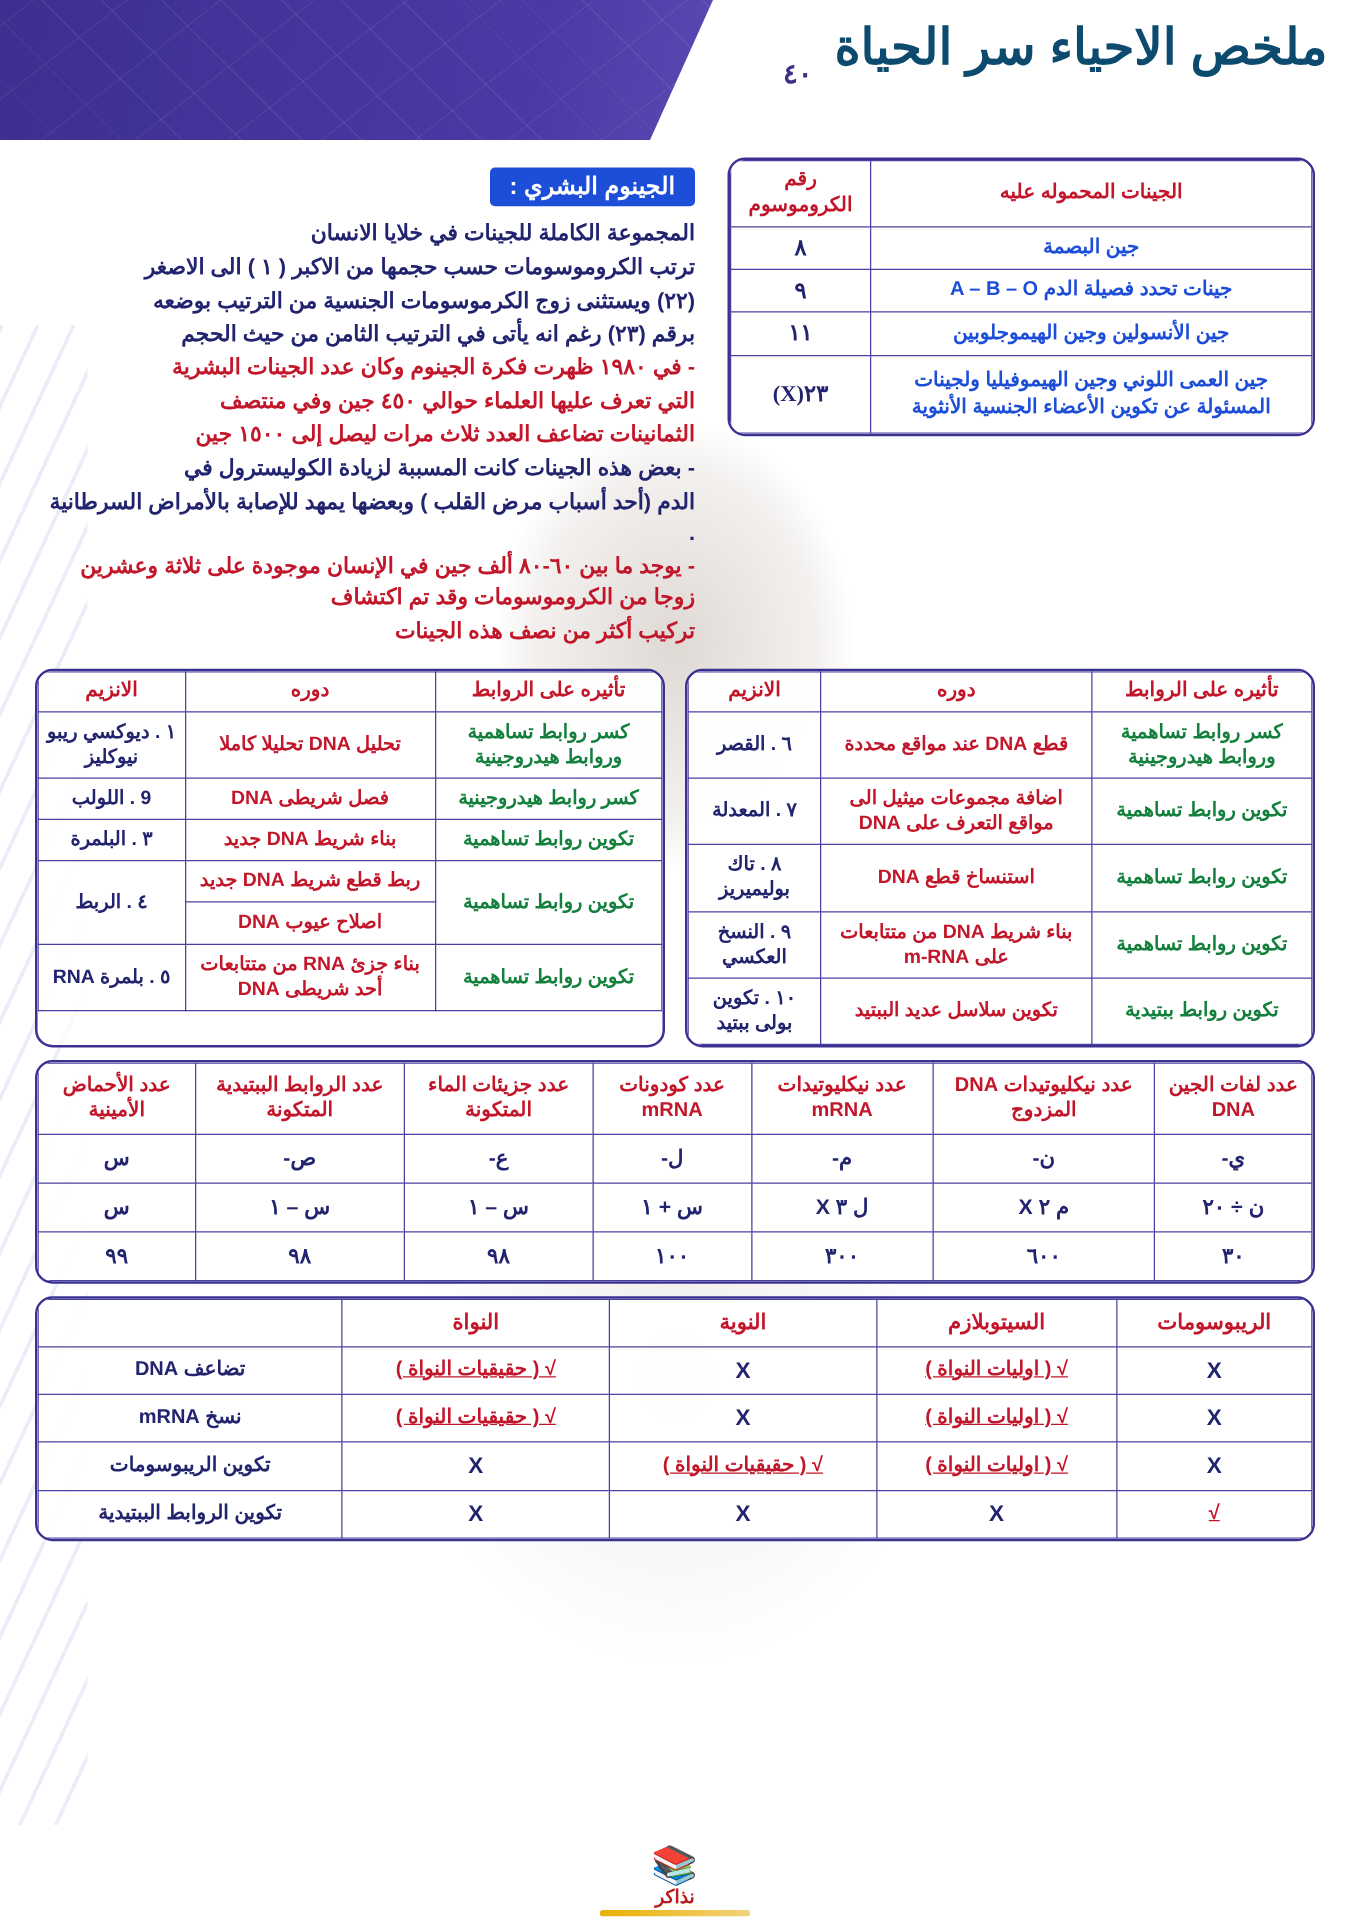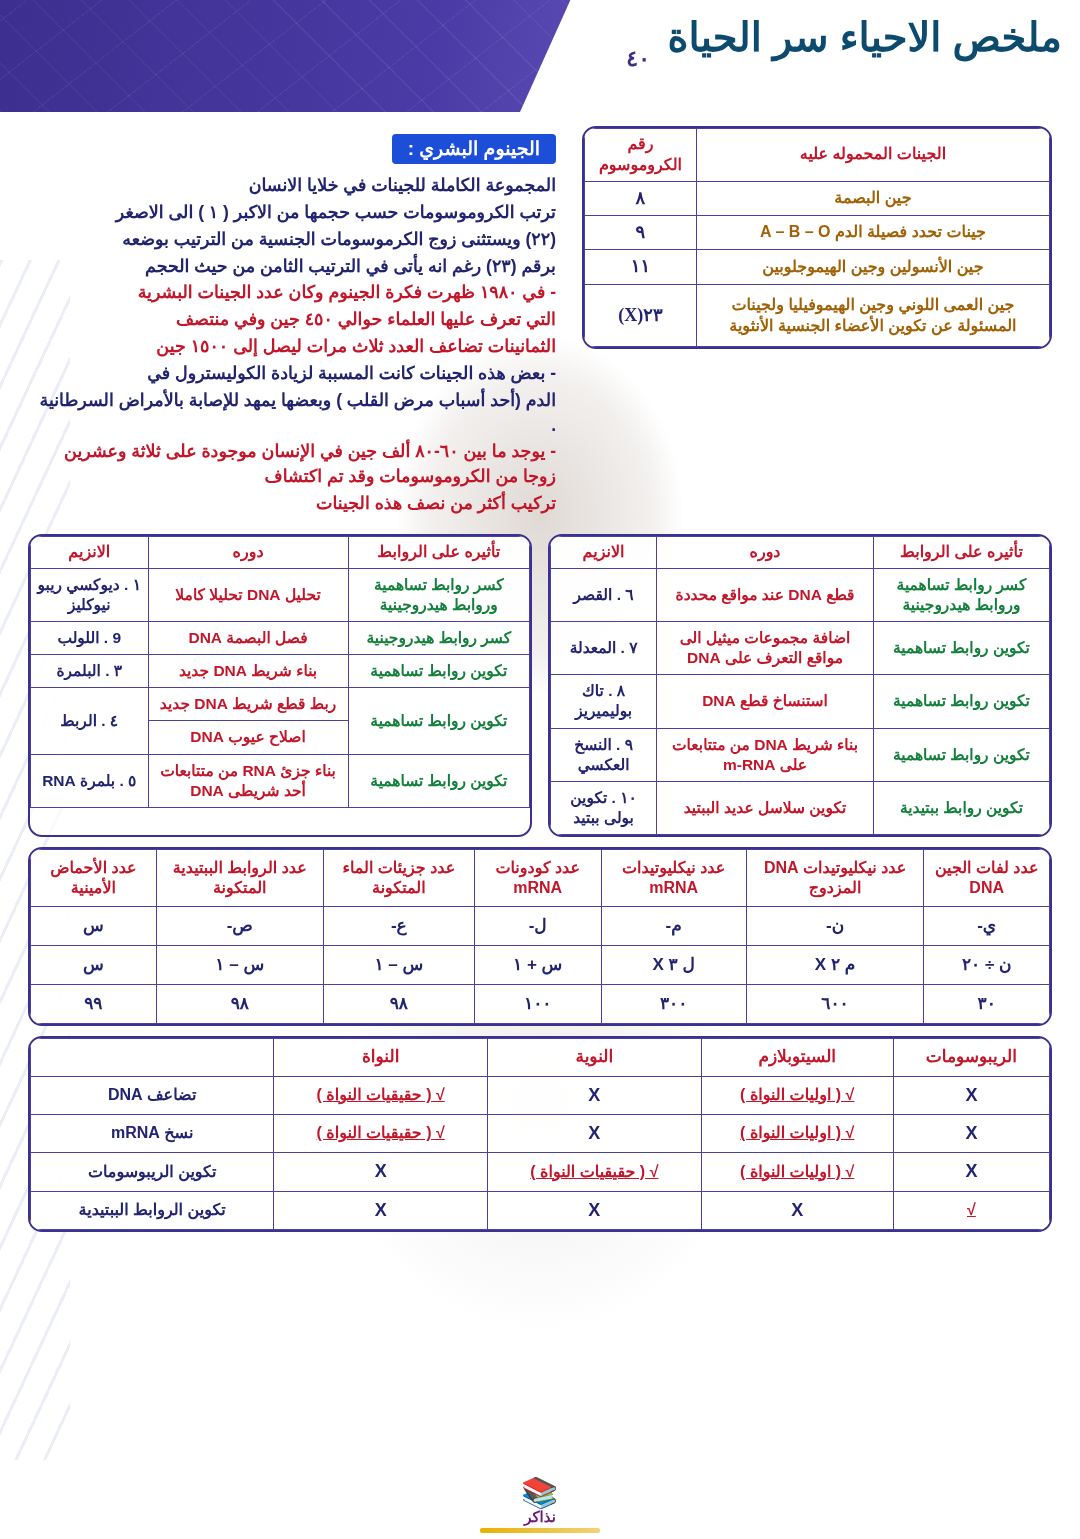--- a/index.html
+++ b/index.html
@@ -109,21 +109,21 @@
     text-align:center;
     font-family:"Liberation Sans", sans-serif;
     font-size:16px;
     font-weight:bold;
     color:#22246f;
     line-height:1.3;
   }
   .tb th{ color:#c2172a; font-size:16px; }
   .chromo{ width:470px; flex:0 0 470px; }
   .chromo table{ background:rgba(255,255,255,0.80);padding-left:14px; }
-  .chromo td.red{ color:#a16207; }
+  .chromo td.red{ color:#1d4ed8; }
   .chromo td.num{ color:#22246f; font-family:"Liberation Serif", serif; font-size:18px;}
 
   
   .enz-wrap{ display:flex; gap:16px; margin-top:10px; }
   .enz{ flex:1 1 0; }
   .enz table{ background:rgba(255,255,255,0.80); }
   .enz td{ font-size:15.5px; padding:6px 4px; }
   .enz .name{ color:#22246f; }
   .enz .role{ color:#c2172a; }
   .enz .eff{ color:#15803d; }
@@ -147,21 +147,21 @@
   
   .footer-logo{
     position:absolute; bottom:6px; left:50%; transform:translateX(-50%);
     width:150px; text-align:center; z-index:6;
   }
   .footer-logo .book{
     font-size:30px; color:#1f7fc4; line-height:1;
   }
   .footer-logo .brand{
     font-family:"Liberation Sans", sans-serif;
-    font-size:15px; font-weight:bold; color:#701a75;
+    font-size:15px; font-weight:bold; color:#b91c1c;
     letter-spacing:1px;
   }
   .footer-logo .bar{
     height:5px; width:120px; margin:2px auto 0 auto;
     background:linear-gradient(90deg,#e8b100,#f2d27a);
     border-radius:2px;
   }
 </style>
 </head>
 <body>
@@ -270,21 +270,21 @@
           <th>دوره</th>
           <th>الانزيم</th>
         </tr>
         <tr>
           <td class="eff">كسر روابط تساهمية وروابط هيدروجينية</td>
           <td class="role">تحليل DNA تحليلا كاملا</td>
           <td class="name">١ . ديوكسي ريبو نيوكليز</td>
         </tr>
         <tr>
           <td class="eff">كسر روابط هيدروجينية</td>
-          <td class="role">فصل البصمة DNA</td>
+          <td class="role">فصل شريطى DNA</td>
           <td class="name">9 . اللولب</td>
         </tr>
         <tr>
           <td class="eff">تكوين روابط تساهمية</td>
           <td class="role">بناء شريط DNA جديد</td>
           <td class="name">٣ . البلمرة</td>
         </tr>
         <tr>
           <td class="eff" rowspan="2">تكوين روابط تساهمية</td>
           <td class="role">ربط قطع شريط DNA جديد</td>

